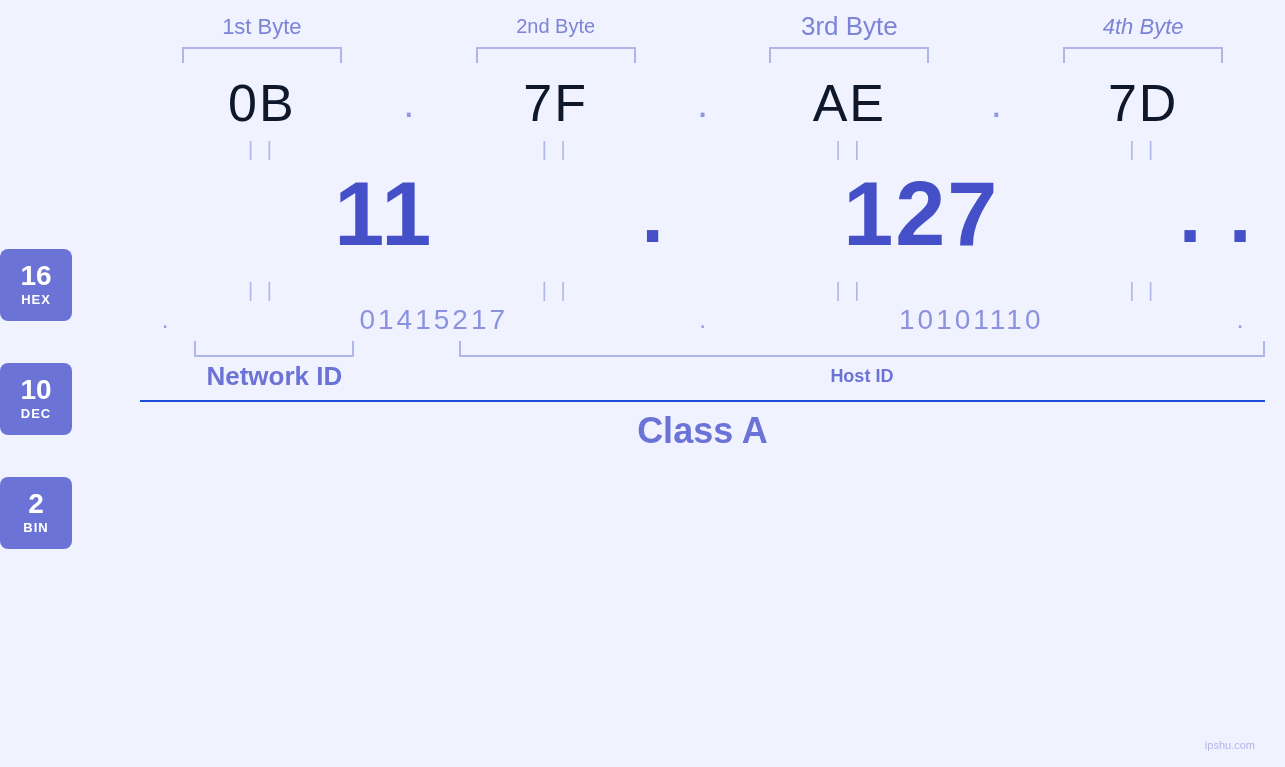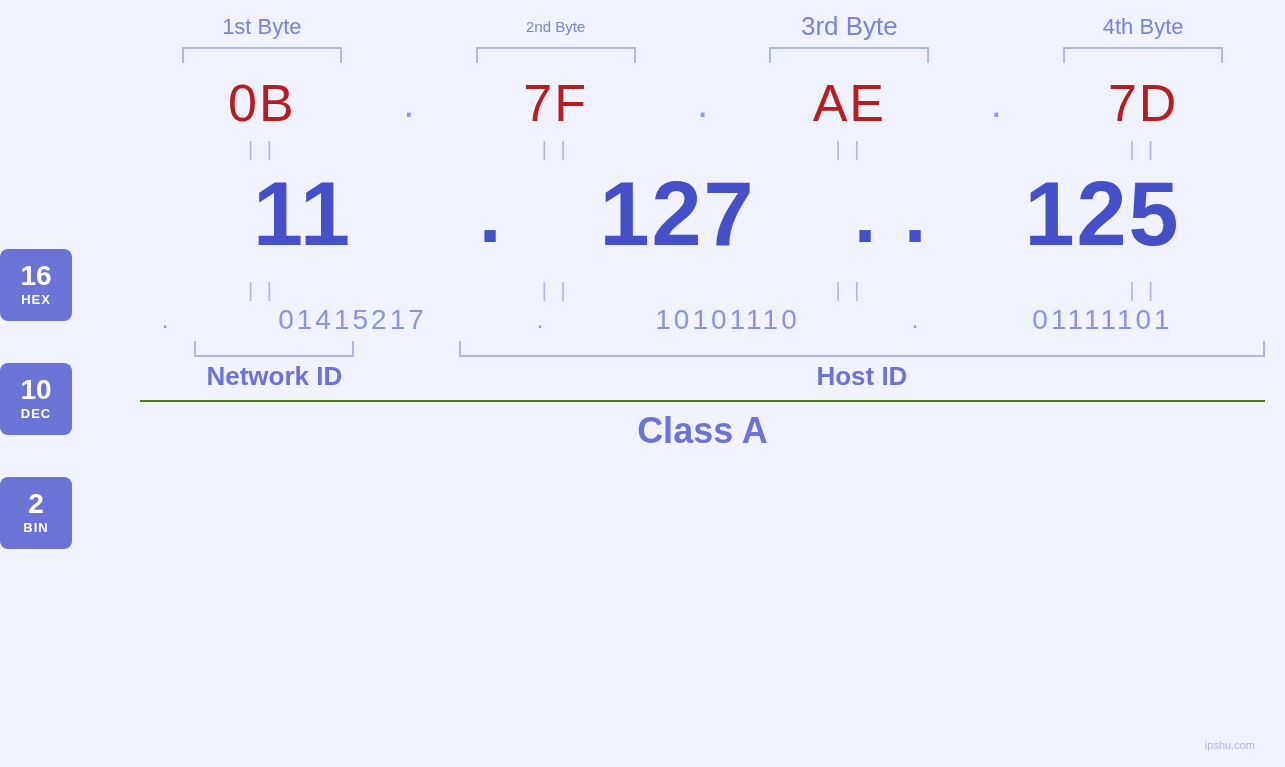--- a/index.html
+++ b/index.html
@@ -37,21 +37,21 @@
     .badge-label {
       font-size: 13px;
       font-weight: 600;
       letter-spacing: 1px;
       margin-top: 2px;
     }
 
     .hex-value {
       font-size: 52px;
       font-weight: 400;
-      color: #b91c1c;
+      color: #0f172a;
       letter-spacing: 2px;
     }
 
     .dec-value {
       font-size: 90px;
       font-weight: 700;
       color: #4550c8;
       letter-spacing: 2px;
     }
 
@@ -133,29 +133,29 @@
   </div>
 
   <div class="right-column">
 
     <div class="bytes-grid" style="margin-bottom:5px; padding-top:8px;">
       <div class="byte-col">
         <span style="color:#7b84d6;font-size:22px;">1st Byte</span>
       </div>
       <div class="sep-col"></div>
       <div class="byte-col">
-        <span style="color:#7b84d6;font-size:15px;">2nd Byte</span>
+        <span style="color:#7b84d6;font-size:20px;">2nd Byte</span>
       </div>
       <div class="sep-col"></div>
       <div class="byte-col">
         <span style="color:#7b84d6;font-size:26px;">3rd Byte</span>
       </div>
       <div class="sep-col"></div>
       <div class="byte-col">
-        <span style="color:#7b84d6;font-size:22px;">4th Byte</span>
+        <span style="color:#7b84d6;font-size:22px;font-style:italic;">4th Byte</span>
       </div>
     </div>
 
     <div class="bytes-grid" style="margin-bottom:10px;">
       <div class="byte-col">
         <div style="width:160px;height:16px;border-top:2px solid #b0b6e8;border-left:2px solid #b0b6e8;border-right:2px solid #b0b6e8;"></div>
       </div>
       <div class="sep-col"></div>
       <div class="byte-col">
         <div style="width:160px;height:16px;border-top:2px solid #b0b6e8;border-left:2px solid #b0b6e8;border-right:2px solid #b0b6e8;"></div>
@@ -221,23 +221,20 @@
         </div>
       <div class="byte-col">
           <span class="dec-value">127</span>
         </div>
       <div class="sep-col">
           <span style="color:#4550c8;font-size:80px;font-weight:700;">.</span>
         </div>
       <div class="sep-col">
           <span style="color:#4550c8;font-size:80px;font-weight:700;">.</span>
         </div>
-      <div class="byte-col">
-          <span class="dec-value">125</span>
-        </div>
     </div>
 
     <div class="bytes-grid" style="margin-bottom:2px;">
       <div class="byte-col">
           <span style="color:#b0b6e8;font-size:20px;letter-spacing:4px;">| |</span>
         </div>
       <div class="sep-col"></div>
       <div class="byte-col">
           <span style="color:#b0b6e8;font-size:20px;letter-spacing:4px;">| |</span>
         </div>
@@ -259,23 +256,20 @@
           <span class="bin-value">01415217</span>
         </div>
       <div class="sep-col">
           <span style="color:#9098e0;font-size:24px;">.</span>
         </div>
       <div class="byte-col">
           <span class="bin-value">10101110</span>
         </div>
       <div class="sep-col">
           <span style="color:#9098e0;font-size:24px;">.</span>
-        </div>
-      <div class="byte-col">
-          <span class="bin-value">01111101</span>
         </div>
     </div>
 
     <div style="display:flex; align-items:flex-end; padding-right:20px; margin-bottom:4px;">
 
       <div style="flex:1; display:flex; flex-direction:column; align-items:center;">
         <div style="width:160px;height:16px;border-bottom:2px solid #b0b6e8;border-left:2px solid #b0b6e8;border-right:2px solid #b0b6e8;"></div>
       </div>
 
       <div style="width:50px;"></div>
@@ -284,26 +278,26 @@
         <div style="height:16px;border-bottom:2px solid #b0b6e8;border-left:2px solid #b0b6e8;border-right:2px solid #b0b6e8;margin-right:0;"></div>
       </div>
     </div>
 
     <div style="display:flex; align-items:center; padding-right:20px; margin-bottom:8px;">
       <div style="flex:1; display:flex; justify-content:center;">
         <span style="color:#6b74d6;font-size:26px;font-weight:600;text-align:center;">Network ID</span>
       </div>
       <div style="width:50px;"></div>
       <div style="flex:3; display:flex; justify-content:center;">
-        <span style="color:#6b74d6;font-size:26px;font-weight:600;">Host ID</span>
+        <span style="color:#6b74d6;font-size:18px;font-weight:600;">Host ID</span>
       </div>
     </div>
 
     <div style="padding-right:20px;">
-      <div style="border-top:2px solid #4d7c0f; padding-top:8px; text-align:center;">
+      <div style="border-top:2px solid #1d4ed8; padding-top:8px; text-align:center;">
         <span style="color:#6b74d6;font-size:36px;font-weight:600;">Class A</span>
       </div>
     </div>
 
   </div>
 
   <div style="position:absolute;bottom:16px;right:30px;color:#b0b6e8;font-size:11px;">ipshu.com</div>
 
 </div>
 

